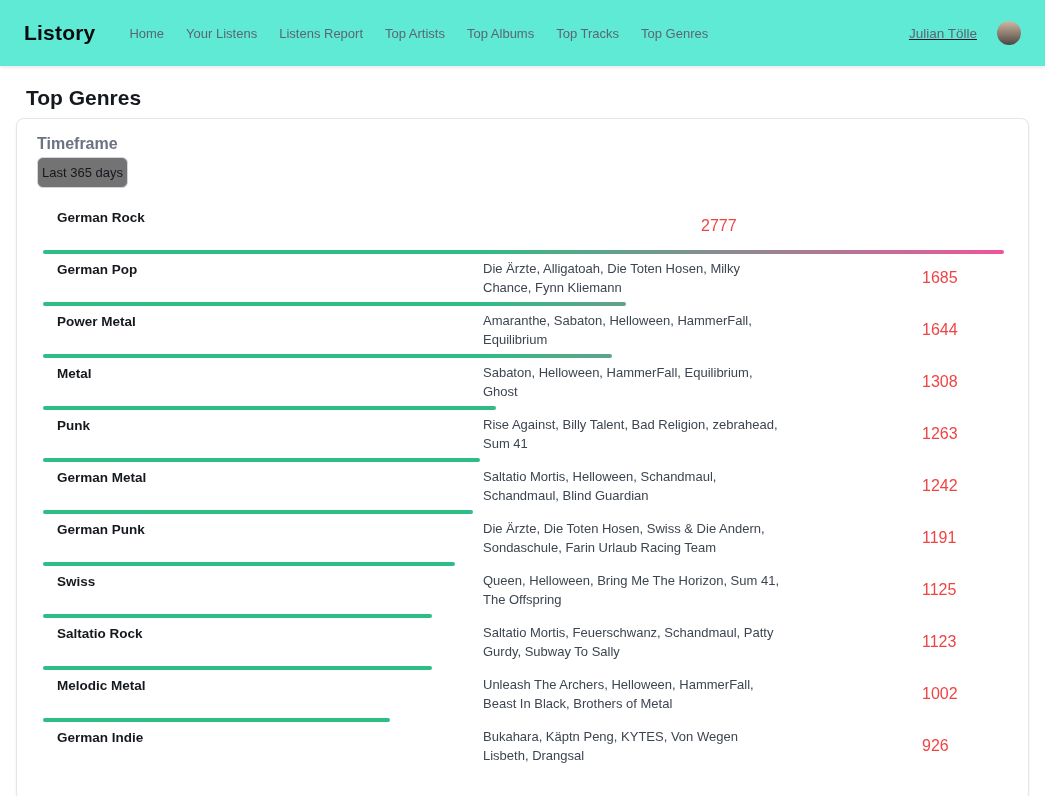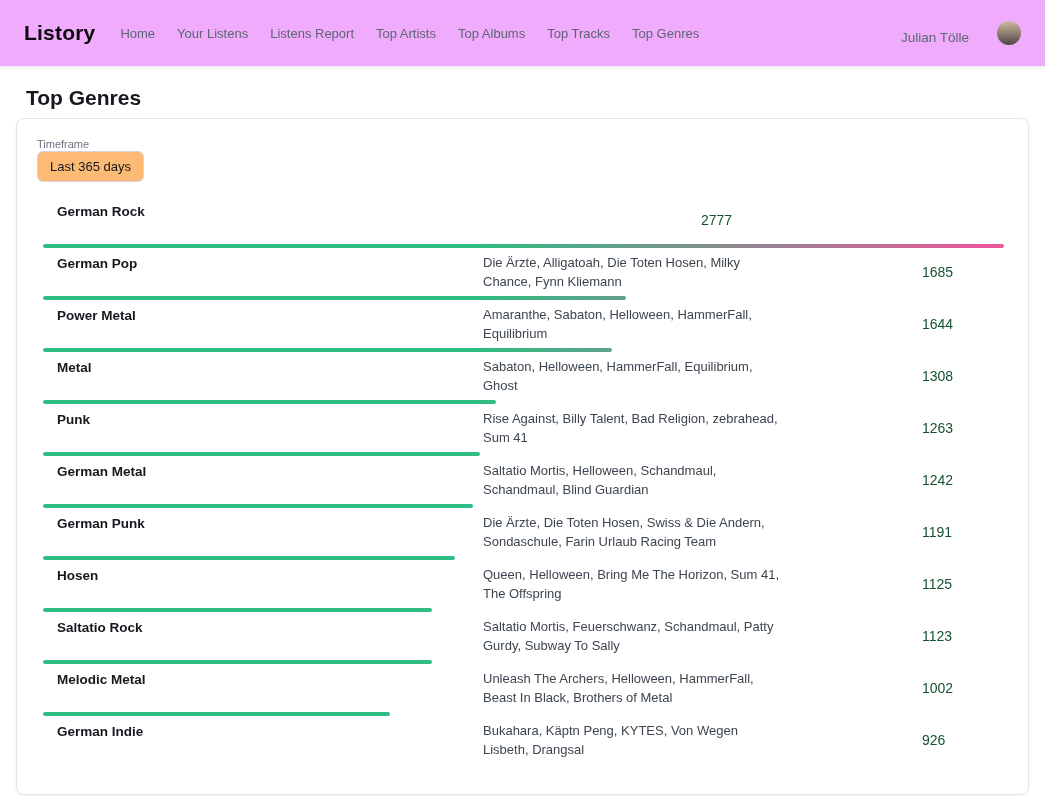--- a/index.html
+++ b/index.html
@@ -10,50 +10,51 @@
     color: #111827;
     position: relative;
   }
 
   
   .navbar {
     height: 66px;
     display: flex;
     align-items: center;
     padding: 0 24px;
-    background: #f0abfc;
+    background: #5eead4;
     box-shadow: 0 1px 4px rgba(0,0,0,0.12);
     position: relative;
     z-index: 2;
   }
   .logo {
     font-size: 21px;
     font-weight: 700;
     color: #0b0b0f;
     letter-spacing: 0.2px;
     cursor: pointer;
   }
   .nav-links {
     display: flex;
     gap: 22px;
-    margin-left: 25px;
+    margin-left: 34px;
     align-items: center;
   }
   .nav-link {
     font-size: 13px;
     color: #5b6672;
     cursor: pointer;
     text-decoration: none;
     white-space: nowrap;
   }
   .user-area {
     margin-left: auto;
     display: flex;
-    align-items: flex-end;
-    gap: 28px;
+    align-items: center;
+    gap: 20px;
+    text-decoration: underline;
   }
   .user-name {
     font-size: 13.5px;
     color: #5b6672;
     cursor: pointer;
     white-space: nowrap;
   }
   .avatar {
     width: 24px;
     height: 24px;
@@ -73,31 +74,33 @@
   }
   .card {
     margin: 0 16px;
     border: 1px solid #e4e6ea;
     border-radius: 8px;
     background: #ffffff;
     box-shadow: 0 1px 3px rgba(0,0,0,0.06);
     padding: 18px 20px 30px 20px;
   }
   .timeframe-label {
-    font-size: 11px;
+    font-size: 16px;
     color: #6b7280;
     line-height: 14px;
+    margin-bottom: 6px;
+    font-weight: bold;
   }
   .timeframe-select {
     display: inline-block;
-    padding: 7px 12px;
+    padding: 7px 4px;
     font-size: 13px;
     font-family: "Liberation Sans", sans-serif;
     color: #15181d;
-    background: #fdba74;
+    background: #737373;
     border: 1px solid #d2d6dc;
     border-radius: 6px;
     cursor: pointer;
     margin-bottom: 19px;
     white-space: nowrap;
   }
 
   
   .genre-list { margin-left: 6px; width: 961px; }
   .genre-row { margin-bottom: 5px; }
@@ -114,22 +117,22 @@
     color: #15181d;
     line-height: 19px;
     padding-top: 1px;
   }
   .genre-artists {
     font-size: 13px;
     color: #3d4550;
     line-height: 19px;
   }
   .genre-count {
-    font-size: 14px;
-    color: #14532d;
+    font-size: 16px;
+    color: #ef4444;
     align-self: center;
     margin-left: auto;
     width: 82px;
     text-align: left;
   }
   .genre-bar-track {
     width: 100%;
     height: 4px;
     margin-top: 5px;
   }
@@ -238,21 +241,21 @@
       <div class="genre-artists">Die Ärzte, Die Toten Hosen, Swiss &amp; Die Andern, Sondaschule, Farin Urlaub Racing Team</div>
       <div class="genre-count">1191</div>
     </div>
     <div class="genre-bar-track">
       <div class="genre-bar" style="width: 42.888%; background-image: linear-gradient(90deg, rgb(46, 189, 132) 0%, rgb(46, 189, 132) 45%, rgb(240, 84, 156) 100%); background-size: 233.165% 100%;"></div>
     </div>
   </div>
 
   <div class="genre-row">
     <div class="genre-row-main">
-      <div class="genre-name">Hosen</div>
+      <div class="genre-name">Swiss</div>
       <div class="genre-artists">Queen, Helloween, Bring Me The Horizon, Sum 41, The Offspring</div>
       <div class="genre-count">1125</div>
     </div>
     <div class="genre-bar-track">
       <div class="genre-bar" style="width: 40.5113%; background-image: linear-gradient(90deg, rgb(46, 189, 132) 0%, rgb(46, 189, 132) 45%, rgb(240, 84, 156) 100%); background-size: 246.844% 100%;"></div>
     </div>
   </div>
 
   <div class="genre-row">
     <div class="genre-row-main">

